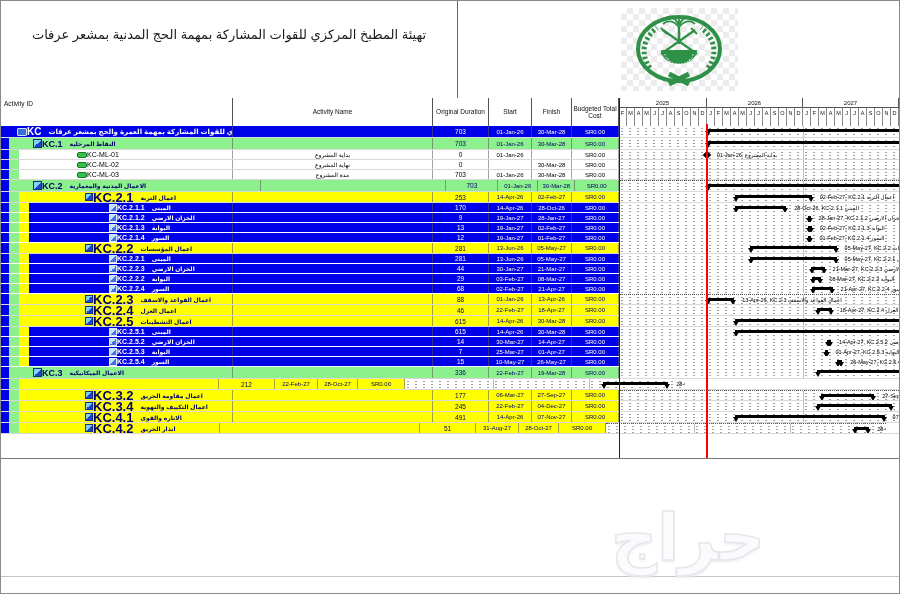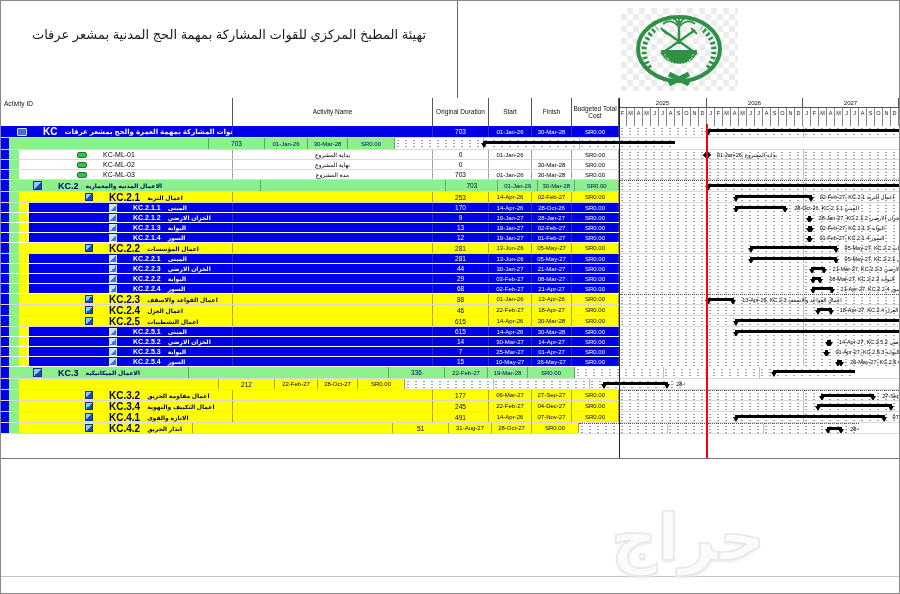--- a/index.html
+++ b/index.html
@@ -44,24 +44,24 @@
   .b3{width:10px;background:#ffff00;}
   .cell{box-sizing:border-box;border-right:1px solid rgba(90,90,90,0.55);
         display:flex;align-items:center;justify-content:center;overflow:hidden;white-space:nowrap;}
   .id-cell{justify-content:flex-start;}
   .r-project .cell{background:#0000e8;color:#fff;}
   .r-activity .cell{background:#0000e8;color:#fff;}
   .r-activity{border-bottom:1px solid rgba(255,255,255,0.45);}
   .r-wbs1 .cell{background:#8cf08c;color:#00006b;}
   .r-wbs2 .cell{background:#ffff00;color:#00006b;}
   .r-task .cell{background:#ffffff;color:#000;}
-  .id-text{font-size:7px;font-weight:bold;margin-left:16px;}
+  .id-text{font-size:7px;font-weight:bold;margin-left:0;}
   .r-project .id-text{font-size:10px;}
   .r-wbs1 .id-text{font-size:9px;}
-  .r-wbs2 .id-text{font-size:10px;}
+  .r-wbs2 .id-text{font-size:13px;}
   .name-inline{font-size:6px;margin-left:7px;direction:rtl;font-weight:bold;}
   .r-project .name-inline{font-size:7px;}
   .r-project .id-cell{padding-left:16px;}
   .r-wbs1 .id-cell{padding-left:24px;}
   .r-task .id-cell{padding-left:58px;}
   .r-wbs2 .id-cell{padding-left:66px;}
   .r-activity .id-cell{padding-left:80px;}
   .r-task .id-text{font-weight:normal;}
   .name-cell{width:200px;font-size:6px;direction:rtl;}
   .num-cell{width:56px;font-size:6.5px;}
@@ -190,20 +190,25 @@
         <div class="cell num-cell">703</div>
         <div class="cell start-cell">01-Jan-26</div>
         <div class="cell finish-cell">30-Mar-28</div>
         <div class="cell cost-cell">SR0.00</div>
         <div class="g-cell">
           <div class="bar" style="left: 88px; width: 332px;"></div>
         </div>
       </div>
       <div class="g-row r-wbs1">
         <span class="band b1"></span>
+        <div class="cell id-cell" style="width: 224px;">
+          <span class="row-icon" style="width: 7px; height: 7px; background: linear-gradient(135deg, rgb(127, 212, 242) 0px, rgb(127, 212, 242) 50%, rgb(34, 68, 204) 50%, rgb(34, 68, 204) 100%); border: 1px solid rgb(18, 48, 126); display: inline-block; flex: 0 0 auto;"></span>
+          <span class="id-text">KC.1</span>
+          <span class="name-inline" dir="rtl">النقاط المرحلية</span>
+        </div>
         <div class="cell name-cell"></div>
         <div class="cell num-cell">703</div>
         <div class="cell start-cell">01-Jan-26</div>
         <div class="cell finish-cell">30-Mar-28</div>
         <div class="cell cost-cell">SR0.00</div>
         <div class="g-cell">
           <div class="bar" style="left: 88px; width: 332px;"></div>
         </div>
       </div>
       <div class="g-row r-task">
@@ -578,21 +583,21 @@
         <div class="cell start-cell">10-May-27</div>
         <div class="cell finish-cell">26-May-27</div>
         <div class="cell cost-cell">SR0.00</div>
         <div class="g-cell">
           <div class="bar ended" style="left: 218.4px; width: 4.8px;"></div>
           <span class="bar-label" style="left: 231.2px;">26-May-27, KC.2.5.4 السور</span>
         </div>
       </div>
       <div class="g-row r-wbs1">
         <span class="band b1"></span>
-        <div class="cell id-cell" style="width: 180px;">
+        <div class="cell id-cell" style="width: 224px;">
           <span class="row-icon" style="width: 7px; height: 7px; background: linear-gradient(135deg, rgb(127, 212, 242) 0px, rgb(127, 212, 242) 50%, rgb(34, 68, 204) 50%, rgb(34, 68, 204) 100%); border: 1px solid rgb(18, 48, 126); display: inline-block; flex: 0 0 auto;"></span>
           <span class="id-text">KC.3</span>
           <span class="name-inline" dir="rtl">الاعمال الميكانيكية</span>
         </div>
         <div class="cell name-cell"></div>
         <div class="cell num-cell">336</div>
         <div class="cell start-cell">22-Feb-27</div>
         <div class="cell finish-cell">19-Mar-28</div>
         <div class="cell cost-cell">SR0.00</div>
         <div class="g-cell">
@@ -661,21 +666,21 @@
         <div class="cell finish-cell">07-Nov-27</div>
         <div class="cell cost-cell">SR0.00</div>
         <div class="g-cell">
           <div class="bar ended" style="left: 116px; width: 149.6px;"></div>
           <span class="bar-label" style="left: 273.6px;">07-Nov-27, KC.4.1 الانارة والقوى</span>
         </div>
       </div>
       <div class="g-row r-wbs2">
         <span class="band b1"></span>
         <span class="band b2"></span>
-        <div class="cell id-cell" style="width: 174px;">
+        <div class="cell id-cell" style="width: 201px;">
           <span class="row-icon" style="width: 6px; height: 6px; background: linear-gradient(135deg, rgb(127, 212, 242) 0px, rgb(127, 212, 242) 50%, rgb(34, 68, 204) 50%, rgb(34, 68, 204) 100%); border: 1px solid rgb(18, 48, 126); display: inline-block; flex: 0 0 auto;"></span>
           <span class="id-text">KC.4.2</span>
           <span class="name-inline" dir="rtl">انذار الحريق</span>
         </div>
         <div class="cell name-cell"></div>
         <div class="cell num-cell">51</div>
         <div class="cell start-cell">31-Aug-27</div>
         <div class="cell finish-cell">28-Oct-27</div>
         <div class="cell cost-cell">SR0.00</div>
         <div class="g-cell sep">

